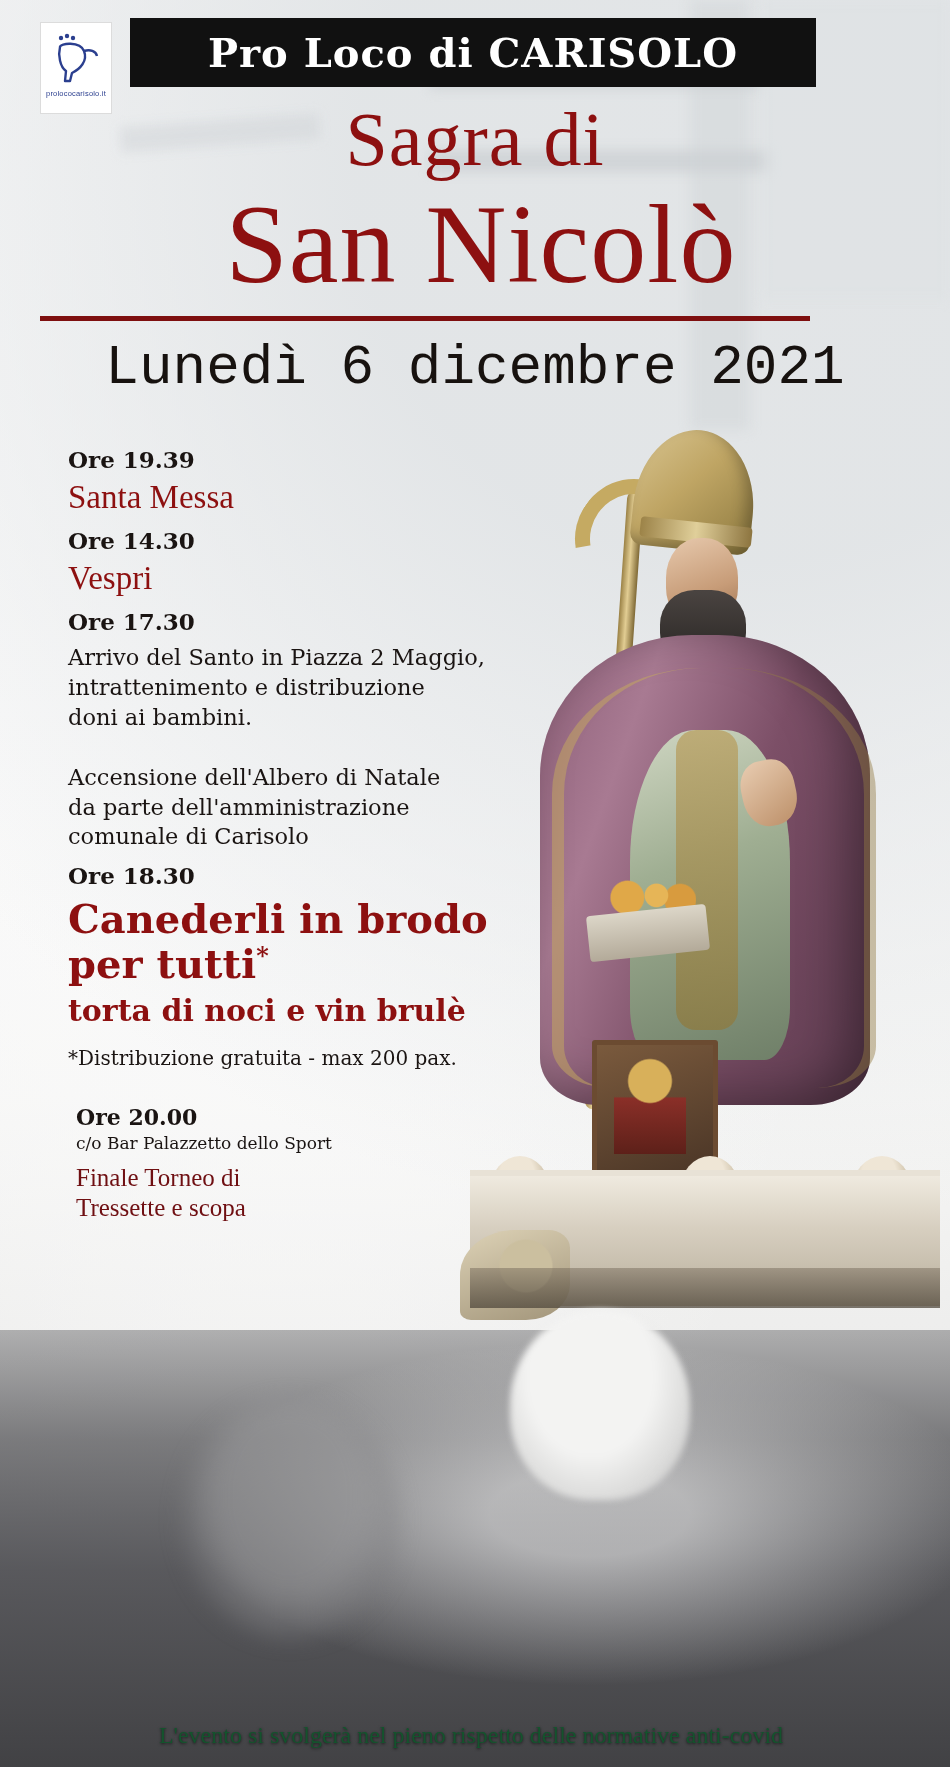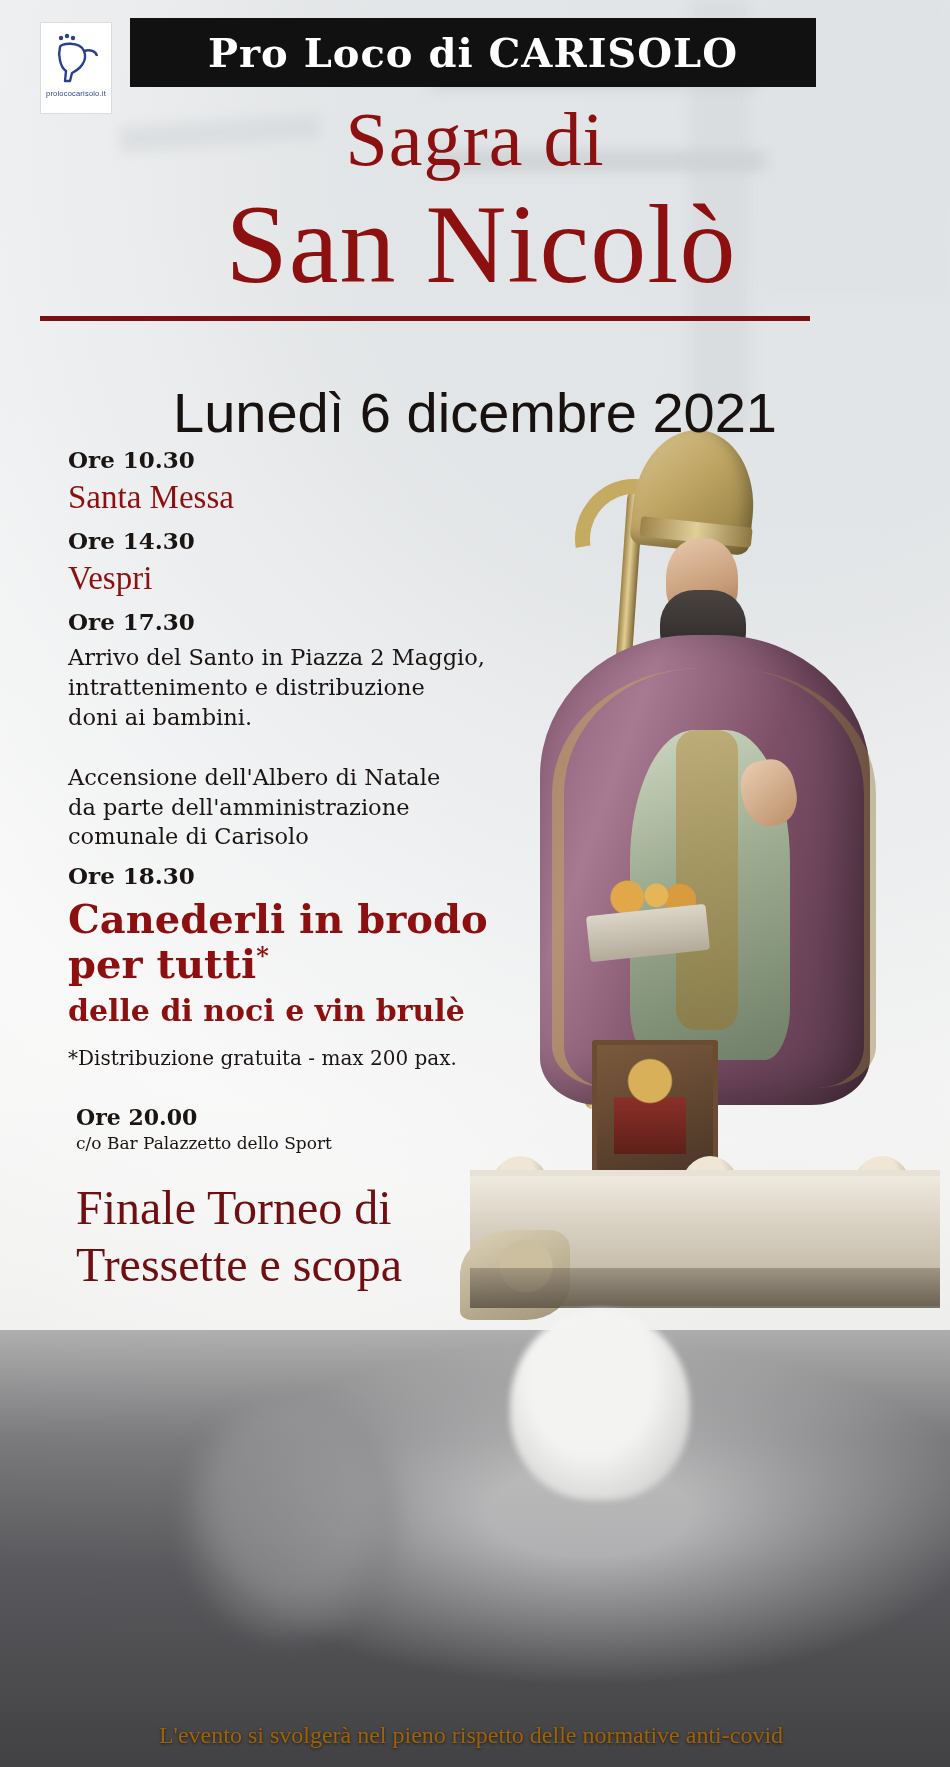--- a/index.html
+++ b/index.html
@@ -261,23 +261,22 @@
     position: absolute;
     left: 40px; top: 316px;
     width: 770px; height: 5px;
     background: #7e0f0f;
   }
   .date-line {
     position: absolute;
     left: 0; right: 0; top: 336px;
     text-align: center;
     color: #17120f;
-    font-family: Liberation Sans, sans-serif;
+    font-family: Liberation Mono, monospace;
     font-size: 56px;
-    margin-top: 44px;
   }
 
   
   .programme {
     position: absolute;
     left: 68px; top: 446px;
     width: 470px;
   }
   .time {
     font-family: "DejaVu Serif", serif;
@@ -334,34 +333,34 @@
   }
   .venue {
     font-family: "DejaVu Serif", serif;
     font-size: 17px;
     color: #1a1412;
     margin-top: 3px;
     margin-left: 8px;
   }
   .tourney {
     font-family: "Liberation Serif", serif;
-    font-size: 48px;
+    font-size: 25px;
     color: #6f0f12;
     line-height: 1.18;
-    margin-top: 27px;
+    margin-top: 10px;
     margin-left: 8px;
   }
 
   
   .footer-note {
     position: absolute;
     left: 0; right: 8px;
     bottom: 18px;
     text-align: center;
-    color: #a16207;
+    color: #14532d;
     font-family: "Liberation Serif", serif;
     font-size: 24px;
     text-shadow: 0 1px 3px rgba(0,0,0,0.65);
   }
 </style>
 </head>
 <body>
 
 <div class="poster">
 
@@ -418,21 +417,21 @@
   </div>
 
   <div class="title-1">Sagra di</div>
   <div class="title-2">San Nicolò</div>
   <div class="rule"></div>
   <div class="date-line">Lunedì 6 dicembre 2021</div>
 
   <div class="programme">
 
     <div>
-      <div class="time first">Ore 10.30</div>
+      <div class="time first">Ore 19.39</div>
       <div class="evt-big">Santa Messa</div>
     </div>
 
     <div>
       <div class="time">Ore 14.30</div>
       <div class="evt-big">Vespri</div>
     </div>
 
     <div>
       <div class="time">Ore 17.30</div>
@@ -443,21 +442,21 @@
 da parte dell'amministrazione
 comunale  di Carisolo</div>
     </div>
 
     <div>
       <div class="time">Ore 18.30</div>
       <div class="headline">
         <span>Canederli in brodo</span><br>
         <span>per tutti</span><span class="star">*</span>
       </div>
-      <div class="sub-headline">delle di noci e vin brulè</div>
+      <div class="sub-headline">torta di noci e vin brulè</div>
       <div class="footnote">*Distribuzione gratuita - max 200 pax.</div>
     </div>
 
     <div>
       <div class="time-sm">Ore 20.00</div>
       <div class="venue">c/o Bar Palazzetto dello Sport</div>
       <div class="tourney" style="white-space: pre-line;">Finale Torneo di
 Tressette e scopa</div>
     </div>
 

